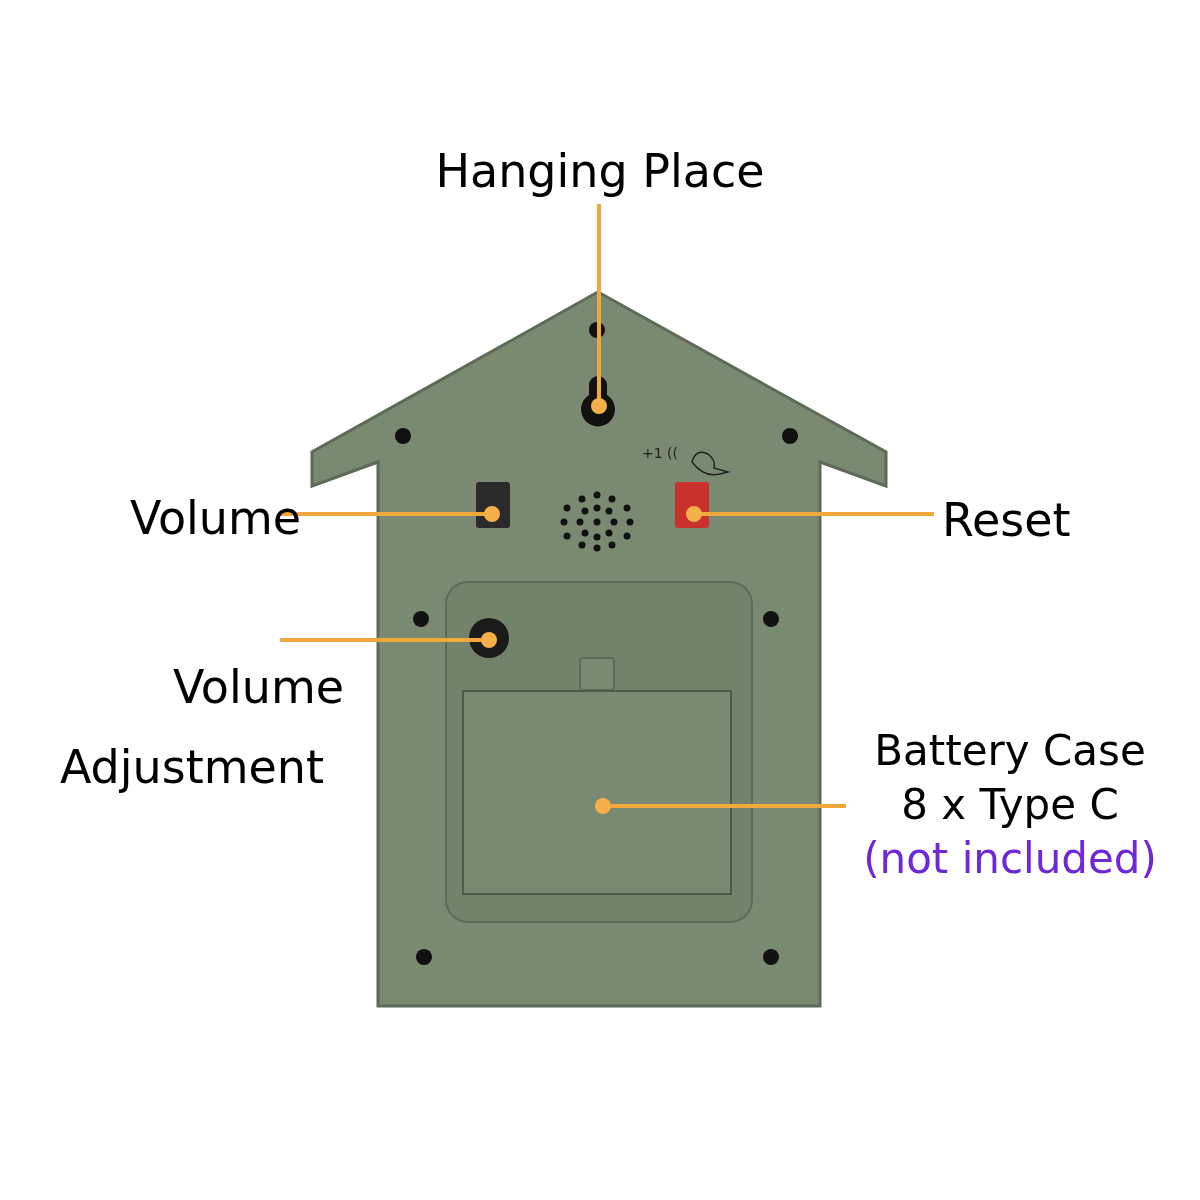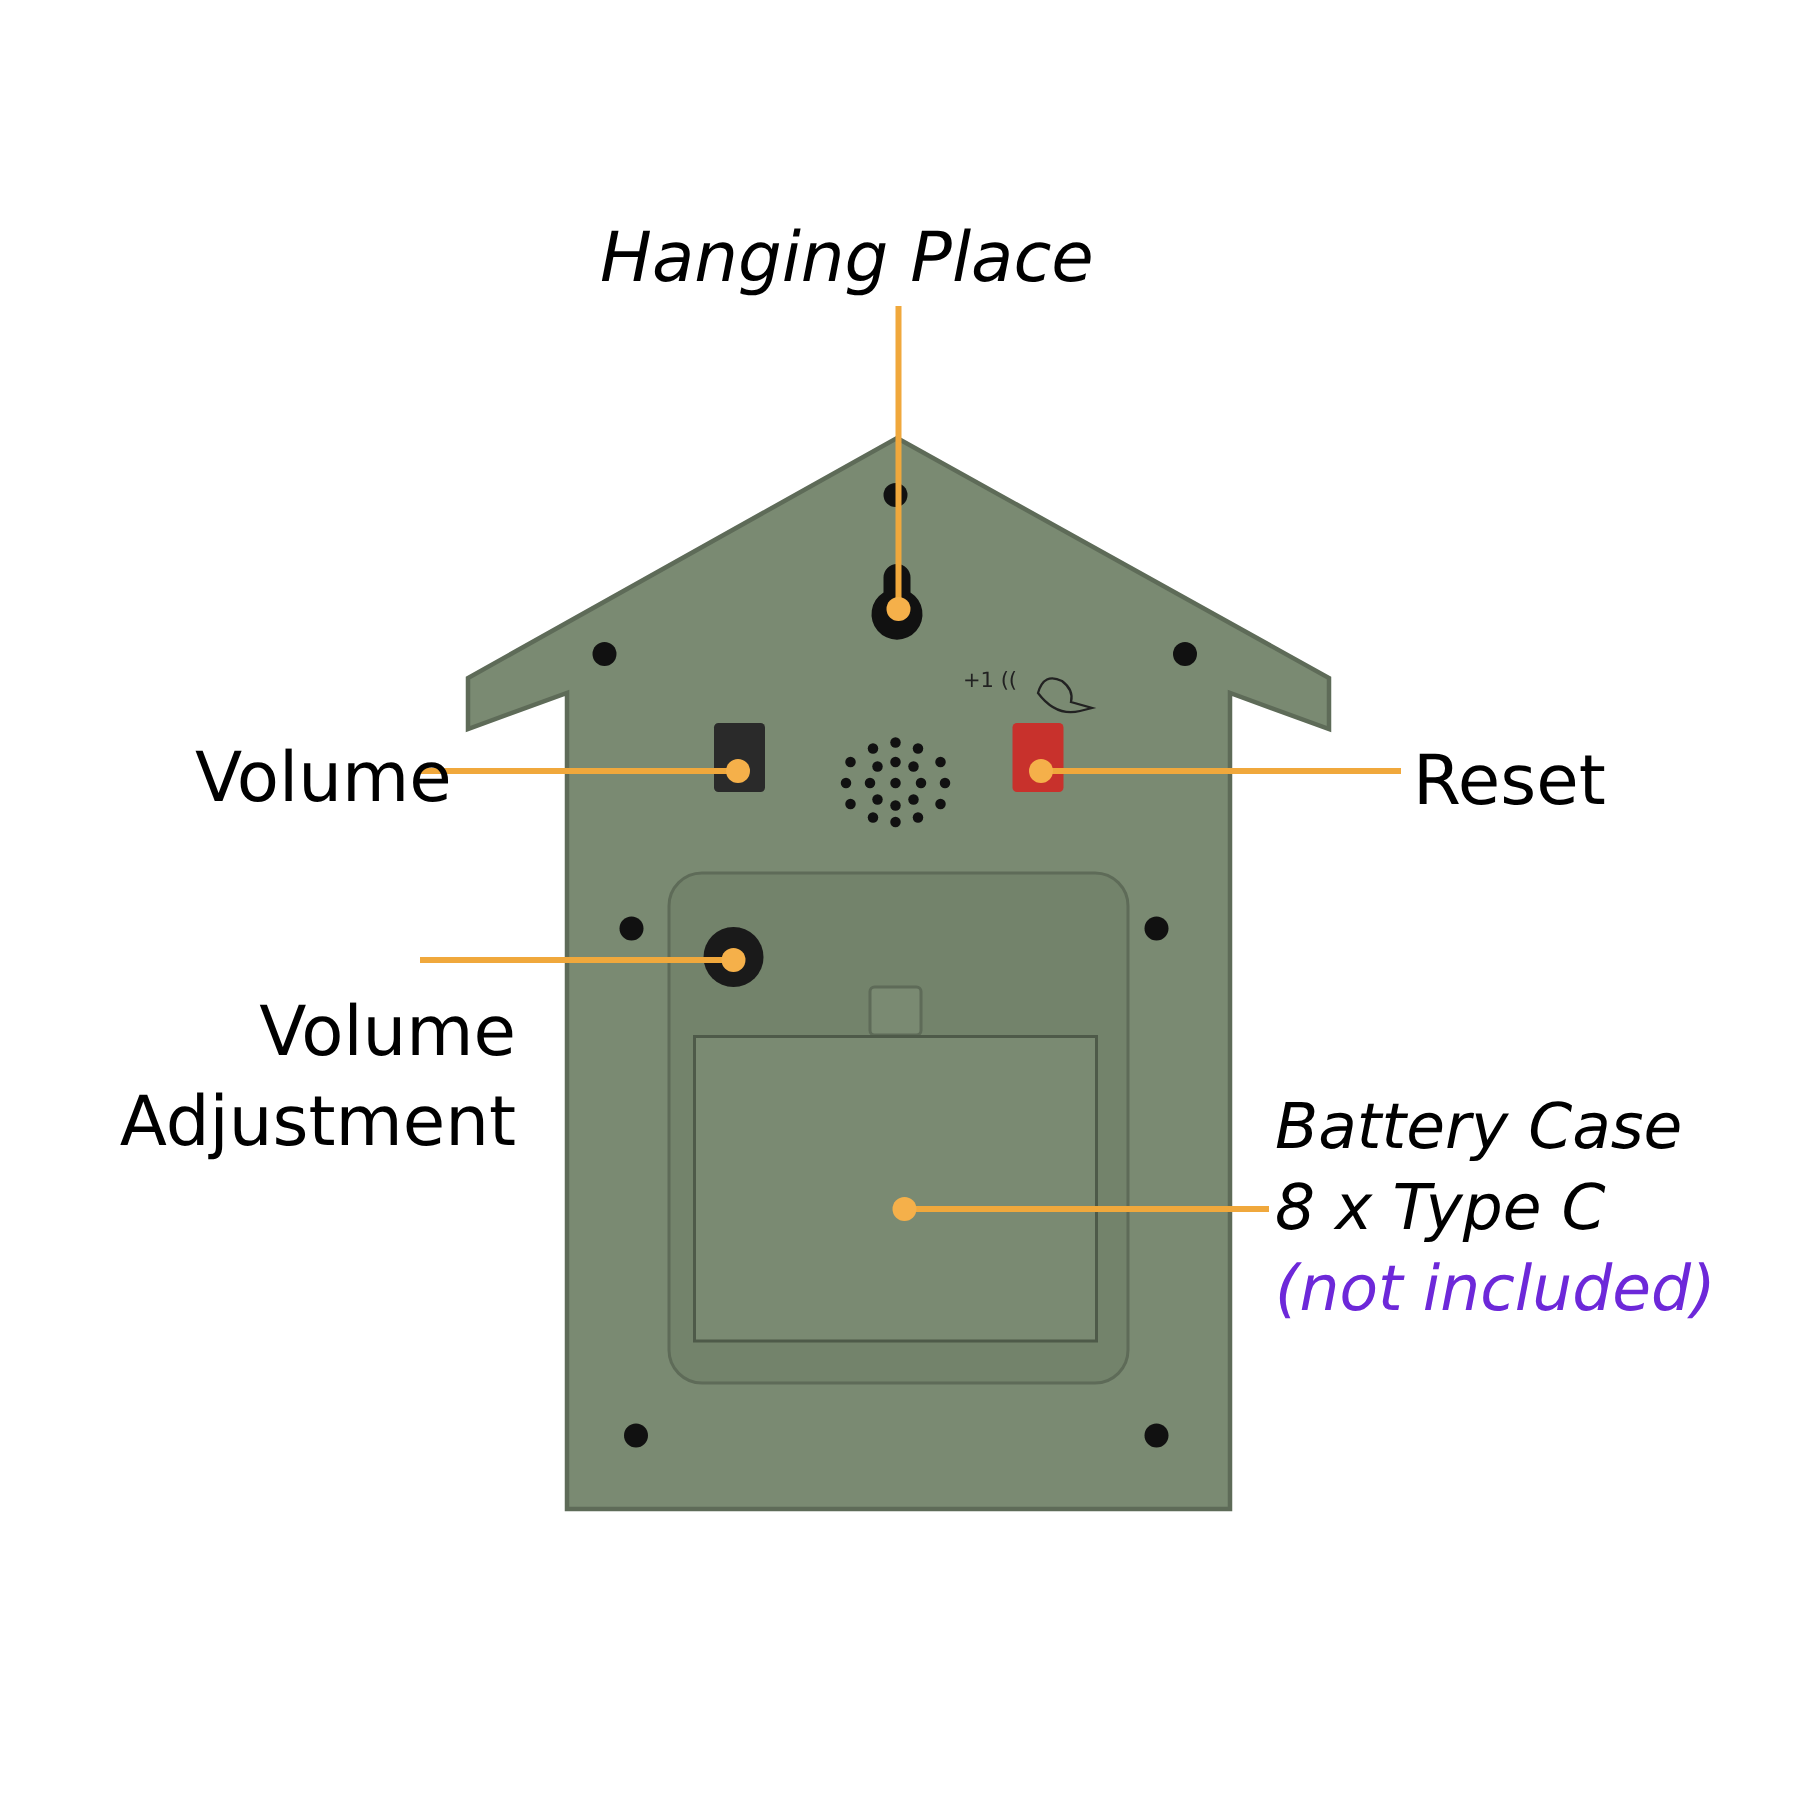--- a/index.html
+++ b/index.html
@@ -1,19 +1,19 @@
 <!DOCTYPE html>
 <html><head>
 <meta charset="utf-8">
 <style>
   html,body{margin:0;padding:0;background:#fff;}
   body{width:1200px;height:1200px;position:relative;overflow:hidden;font-family:"DejaVu Sans",sans-serif;}
   .label{position:absolute;color:#000;font-size:46px;line-height:1;white-space:nowrap;}
   .label.r{text-align:right;}
-  .label.c{font-style:italic;}
+  .label.c{text-align:center;}
   .red{color:#6d28d9;}
   .line{position:absolute;background:#f0a83c;}
   .dot{position:absolute;width:16px;height:16px;border-radius:50%;background:#f5b04a;}
   svg{position:absolute;left:0;top:0;}
 </style>
 </head>
 <body>
 
 <svg width="1200" height="1200">
 
@@ -80,16 +80,16 @@
 <div class="line" style="left:280px;top:638px;width:210px;height:4px;"></div>
 <div class="dot" style="left:481px;top:632px;"></div>
 
 <div class="line" style="left:602px;top:804px;width:244px;height:4px;"></div>
 <div class="dot" style="left:595px;top:798px;"></div>
 
 <div class="label c" style="left:400px;top:148px;width:400px;">Hanging Place</div>
 <div class="label" style="left:130px;top:495px;">Volume</div>
 <div class="label" style="left:942px;top:497px;">Reset</div>
 <div class="label r" style="left:40px;top:664px;width:304px;">Volume</div>
-<div class="label r" style="left:40px;top:724px;width:304px;">Adjustment</div>
+<div class="label r" style="left:40px;top:744px;width:304px;text-align:center;">Adjustment</div>
 <div class="label c" style="left:850px;top:730px;width:320px;font-size:42px;">Battery Case</div>
 <div class="label c" style="left:850px;top:784px;width:320px;font-size:42px;">8 x Type C</div>
 <div class="label c red" style="left:850px;top:838px;width:320px;font-size:42px;">(not included)</div>
 
 </body></html>

